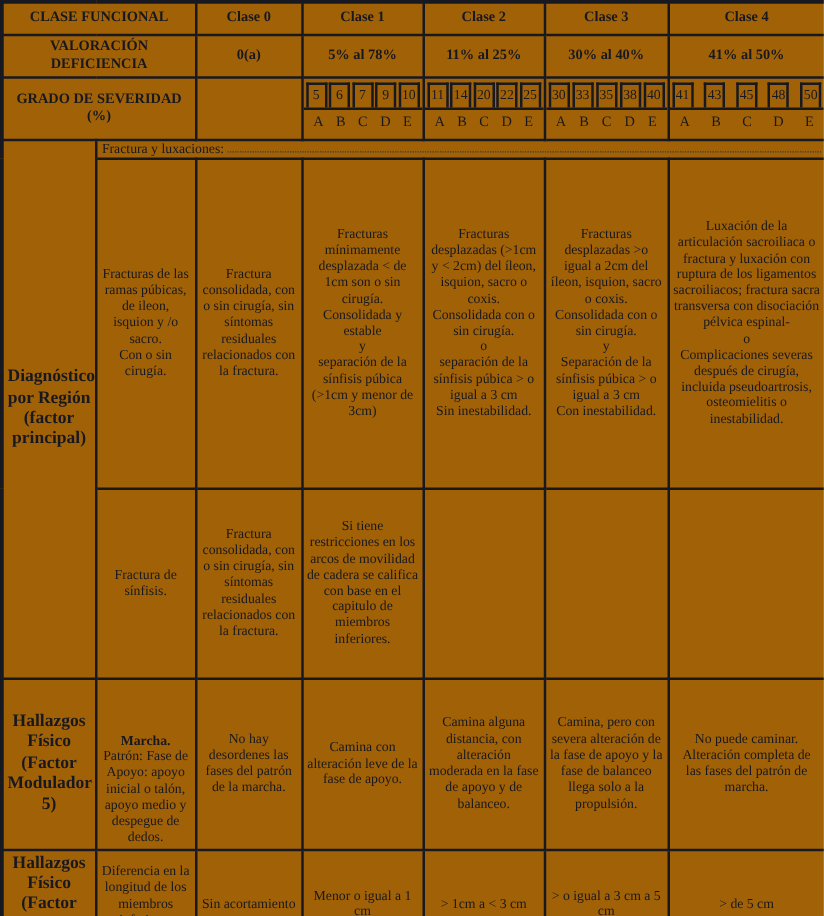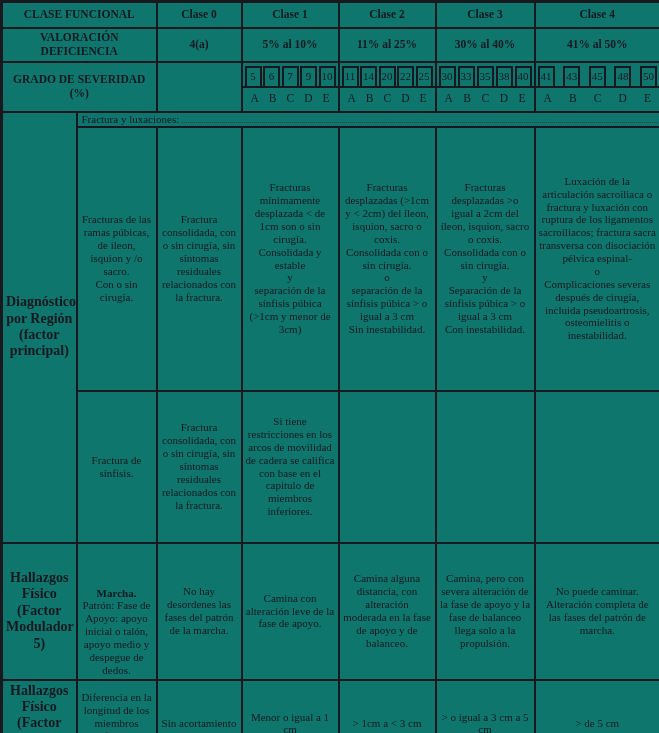--- a/index.html
+++ b/index.html
@@ -2,21 +2,21 @@
 <html><head>
 <meta charset="utf-8">
 <style>
   * { margin:0; padding:0; box-sizing:border-box; }
   html,body { background:#ffffff; }
   body {
     width:659px; height:733px;
     font-family:"Liberation Serif","DejaVu Serif",serif;
     color:#181820;
   }
-  .page { width:659px; height:733px; background:#0f766e; }
+  .page { width:659px; height:733px; background:#a16207; }
   table.grid {
     border-collapse:collapse; table-layout:fixed;
     width:659px; border:3px solid #181820;
   }
   td {
     border:2px solid #181820;
     vertical-align:middle; text-align:center;
     padding:2px 3px;
     font-size:11px; line-height:1.17;
     overflow:hidden;
@@ -73,22 +73,22 @@
         <td class="hb"><span>Clase 0</span></td>
         <td class="hb"><span>Clase 1</span></td>
         <td class="hb"><span>Clase 2</span></td>
         <td class="hb"><span>Clase 3</span></td>
         <td class="hb"><span>Clase 4</span></td>
       </tr>
 
       <tr class="r2">
         <td colspan="2" class="hb"><span class="pre">VALORACIÓN
 DEFICIENCIA</span></td>
-        <td class="hb"><span>4(a)</span></td>
-        <td class="hb"><span>5% al 10%</span></td>
+        <td class="hb"><span>0(a)</span></td>
+        <td class="hb"><span>5% al 78%</span></td>
         <td class="hb"><span>11% al 25%</span></td>
         <td class="hb"><span>30% al 40%</span></td>
         <td class="hb"><span>41% al 50%</span></td>
       </tr>
 
       <tr class="r3">
         <td colspan="2" class="hb"><span class="pre">GRADO DE SEVERIDAD
 (%)</span></td>
         <td></td>
         <td class="sevcell">

